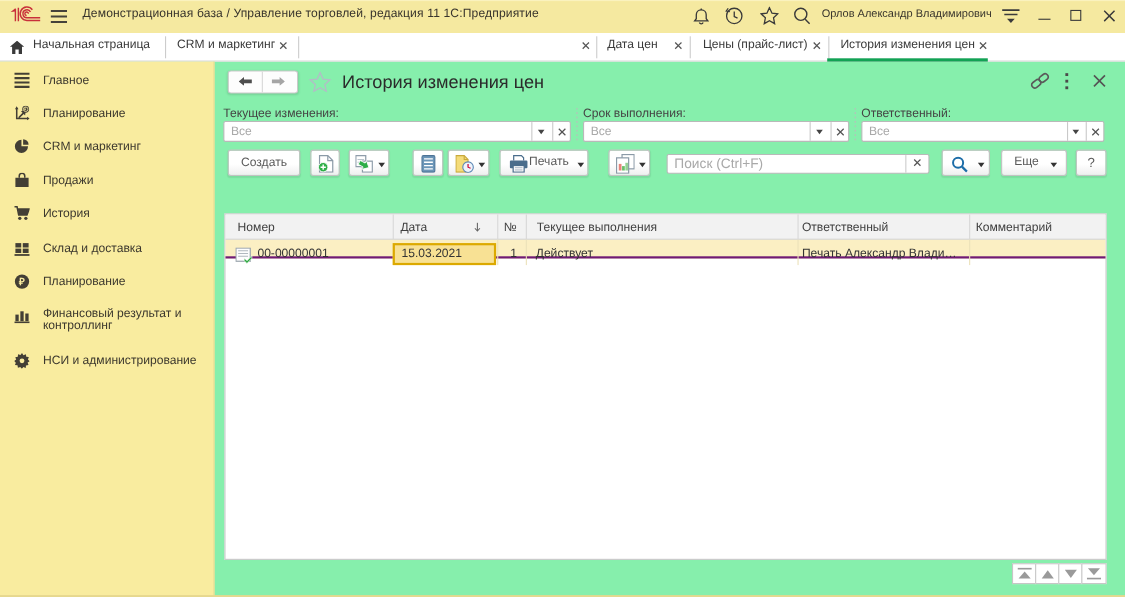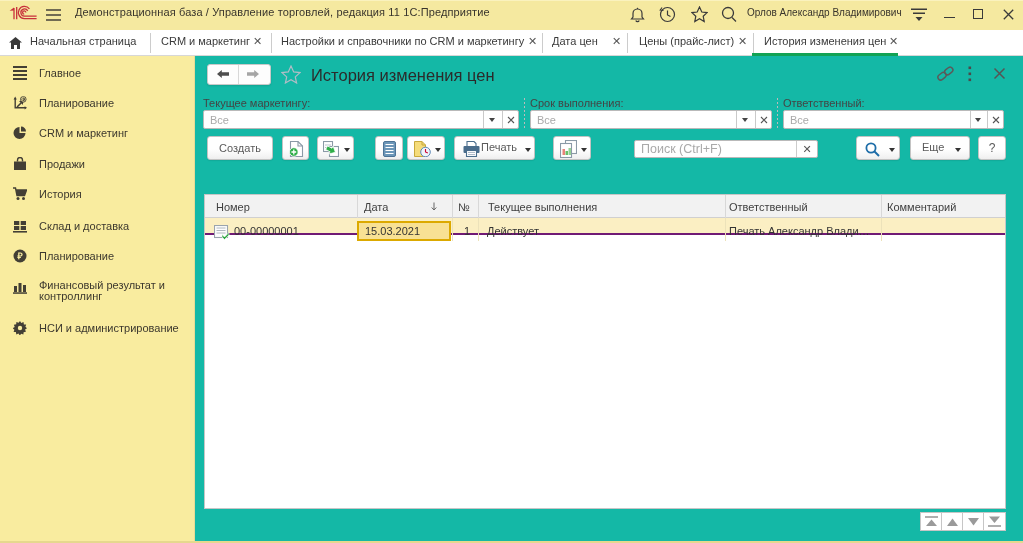--- a/index.html
+++ b/index.html
@@ -1,17 +1,17 @@
 <!DOCTYPE html>
 <html><head>
 <meta charset="utf-8">
 <style>
 *{margin:0;padding:0;box-sizing:border-box}
 body{font-family:"Liberation Sans",sans-serif;}
-#app{position:relative;width:1023px;height:543px;background:#14b8a6;overflow:hidden}
+#app{position:relative;width:1023px;height:543px;background:#86efac;overflow:hidden}
 .abs{position:absolute}
 
 #topbar{position:absolute;left:0;top:0;width:1023px;height:30px;background:#F5E9A0}
 #topbar .title{position:absolute;left:75px;top:6px;font-size:11px;letter-spacing:0.12px;color:#38342c}
 #topbar .uname{position:absolute;left:747px;top:7px;font-size:10px;color:#38342c}
 
 #tabbar{position:absolute;left:0;top:30px;width:1023px;height:26px;background:#fff;border-bottom:1px solid #d7d7d7}
 .tab{position:absolute;top:5px;height:18px;font-size:11px;color:#3a3a3a;white-space:nowrap}
 .tabsep{position:absolute;top:3px;height:20px;width:1px;background:#ccc}
 .tabx{position:absolute;top:5px;color:#555;font-size:11px}
@@ -109,21 +109,20 @@
 
   <div id="tabbar">
     <svg class="abs" style="left:9px;top:7px" width="13" height="12" viewBox="0 0 13 12">
       <path d="M6.5,0 L13,5.5 L11,5.5 L11,12 L8,12 L8,8 L5,8 L5,12 L2,12 L2,5.5 L0,5.5 Z" fill="#3a3a3a"></path>
     </svg>
     <div class="tab" style="left:30px">Начальная страница</div>
     <div class="tabsep" style="left:150px"></div>
     <div class="tab" style="left:161px">CRM и маркетинг</div>
       <span class="tabx" style="left:253px">✕</span>
     <div class="tabsep" style="left:271px"></div>
-    <div class="tab" style="left:281px">Настройки и справочники по CRM и маркетингу</div>
       <span class="tabx" style="left:528px">✕</span>
     <div class="tabsep" style="left:542px"></div>
     <div class="tab" style="left:552px">Дата цен</div>
       <span class="tabx" style="left:612px">✕</span>
     <div class="tabsep" style="left:627px"></div>
     <div class="tab" style="left:639px">Цены (прайс-лист)</div>
       <span class="tabx" style="left:738px">✕</span>
     <div class="tabsep" style="left:753px"></div>
     <div class="tab" style="left:764px">История изменения цен</div>
       <span class="tabx" style="left:889px">✕</span>
@@ -237,21 +236,21 @@
     <g fill="#4a4a4a">
         <rect x="1.5" y="0.5" width="2.6" height="2.6"></rect>
         <rect x="1.5" y="6.5" width="2.6" height="2.6"></rect>
         <rect x="1.5" y="12.5" width="2.6" height="2.6"></rect>
       </g>
   </svg>
   <svg class="abs" style="left:993px;top:67px" width="13" height="13" viewBox="0 0 13 13">
     <path d="M1.5,1.5 L11.5,11.5 M11.5,1.5 L1.5,11.5" stroke="#555" stroke-width="1.5"></path>
   </svg>
 
-  <div class="flabel" style="left:203px">Текущее маркетингу:</div>
+  <div class="flabel" style="left:203px">Текущее изменения:</div>
   <div class="fbox" style="left:203px;width:316px">
     <div class="ph">Все</div>
     <div class="fsep" style="left:279px"></div>
     <div class="fsep" style="left:298px"></div>
     <span class="caret abs" style="left:285px;top:7px;border-top-color:#444"></span>
     <svg class="abs" style="left:303px;top:5px" width="8" height="8" viewBox="0 0 8 8">
         <path d="M1,1 L7,7 M7,1 L1,7" stroke="#555" stroke-width="1.1"></path>
       </svg>
   </div>
   <div class="dotsep" style="left:524px"></div>
@@ -323,21 +322,21 @@
   <div class="tbtn" style="left:553px;width:38px">
     <svg class="abs" style="left:6px;top:3px" width="17" height="18" viewBox="0 0 17 18">
       <rect x="5.5" y="0.5" width="11" height="13" fill="#fff" stroke="#8b9aa7" stroke-width="1.1"></rect>
       <rect x="0.5" y="3.5" width="11" height="14" fill="#fff" stroke="#8b9aa7" stroke-width="1.1"></rect>
       <rect x="2.5" y="9" width="2.5" height="6" fill="#e8837a"></rect>
       <rect x="5.5" y="11" width="2.5" height="4" fill="#6abf69"></rect>
       <rect x="8.5" y="8" width="2.5" height="7" fill="#6abf69" opacity="0.7"></rect>
     </svg>
     <span class="caret abs" style="left:27px;top:11px"></span>
   </div>
-  <div class="abs" style="left:634px;top:140px;width:184px;height:18px;border:1px solid #b9b9b9;border-radius:2px;background:#fff">
+  <div class="abs" style="left:606px;top:140px;width:239px;height:18px;border:1px solid #b9b9b9;border-radius:2px;background:#fff">
     <div class="abs" style="left:6px;top:1px;font-size:12.5px;color:#a9a9a9">Поиск (Ctrl+F)</div>
     <div class="abs" style="right:0;top:0;width:21px;height:16px;border-left:1px solid #ccc;color:#555;font-size:11px;text-align:center;line-height:16px">✕</div>
   </div>
   <div class="tbtn" style="left:856px;width:44px">
     <svg class="abs" style="left:8px;top:5px" width="15" height="15" viewBox="0 0 15 15">
       <circle cx="6" cy="6" r="4.6" fill="none" stroke="#1d6da8" stroke-width="1.8"></circle>
       <path d="M9.5,9.5 L14,14" stroke="#1d6da8" stroke-width="2"></path>
     </svg>
     <span class="caret abs" style="left:32px;top:11px"></span>
   </div>

